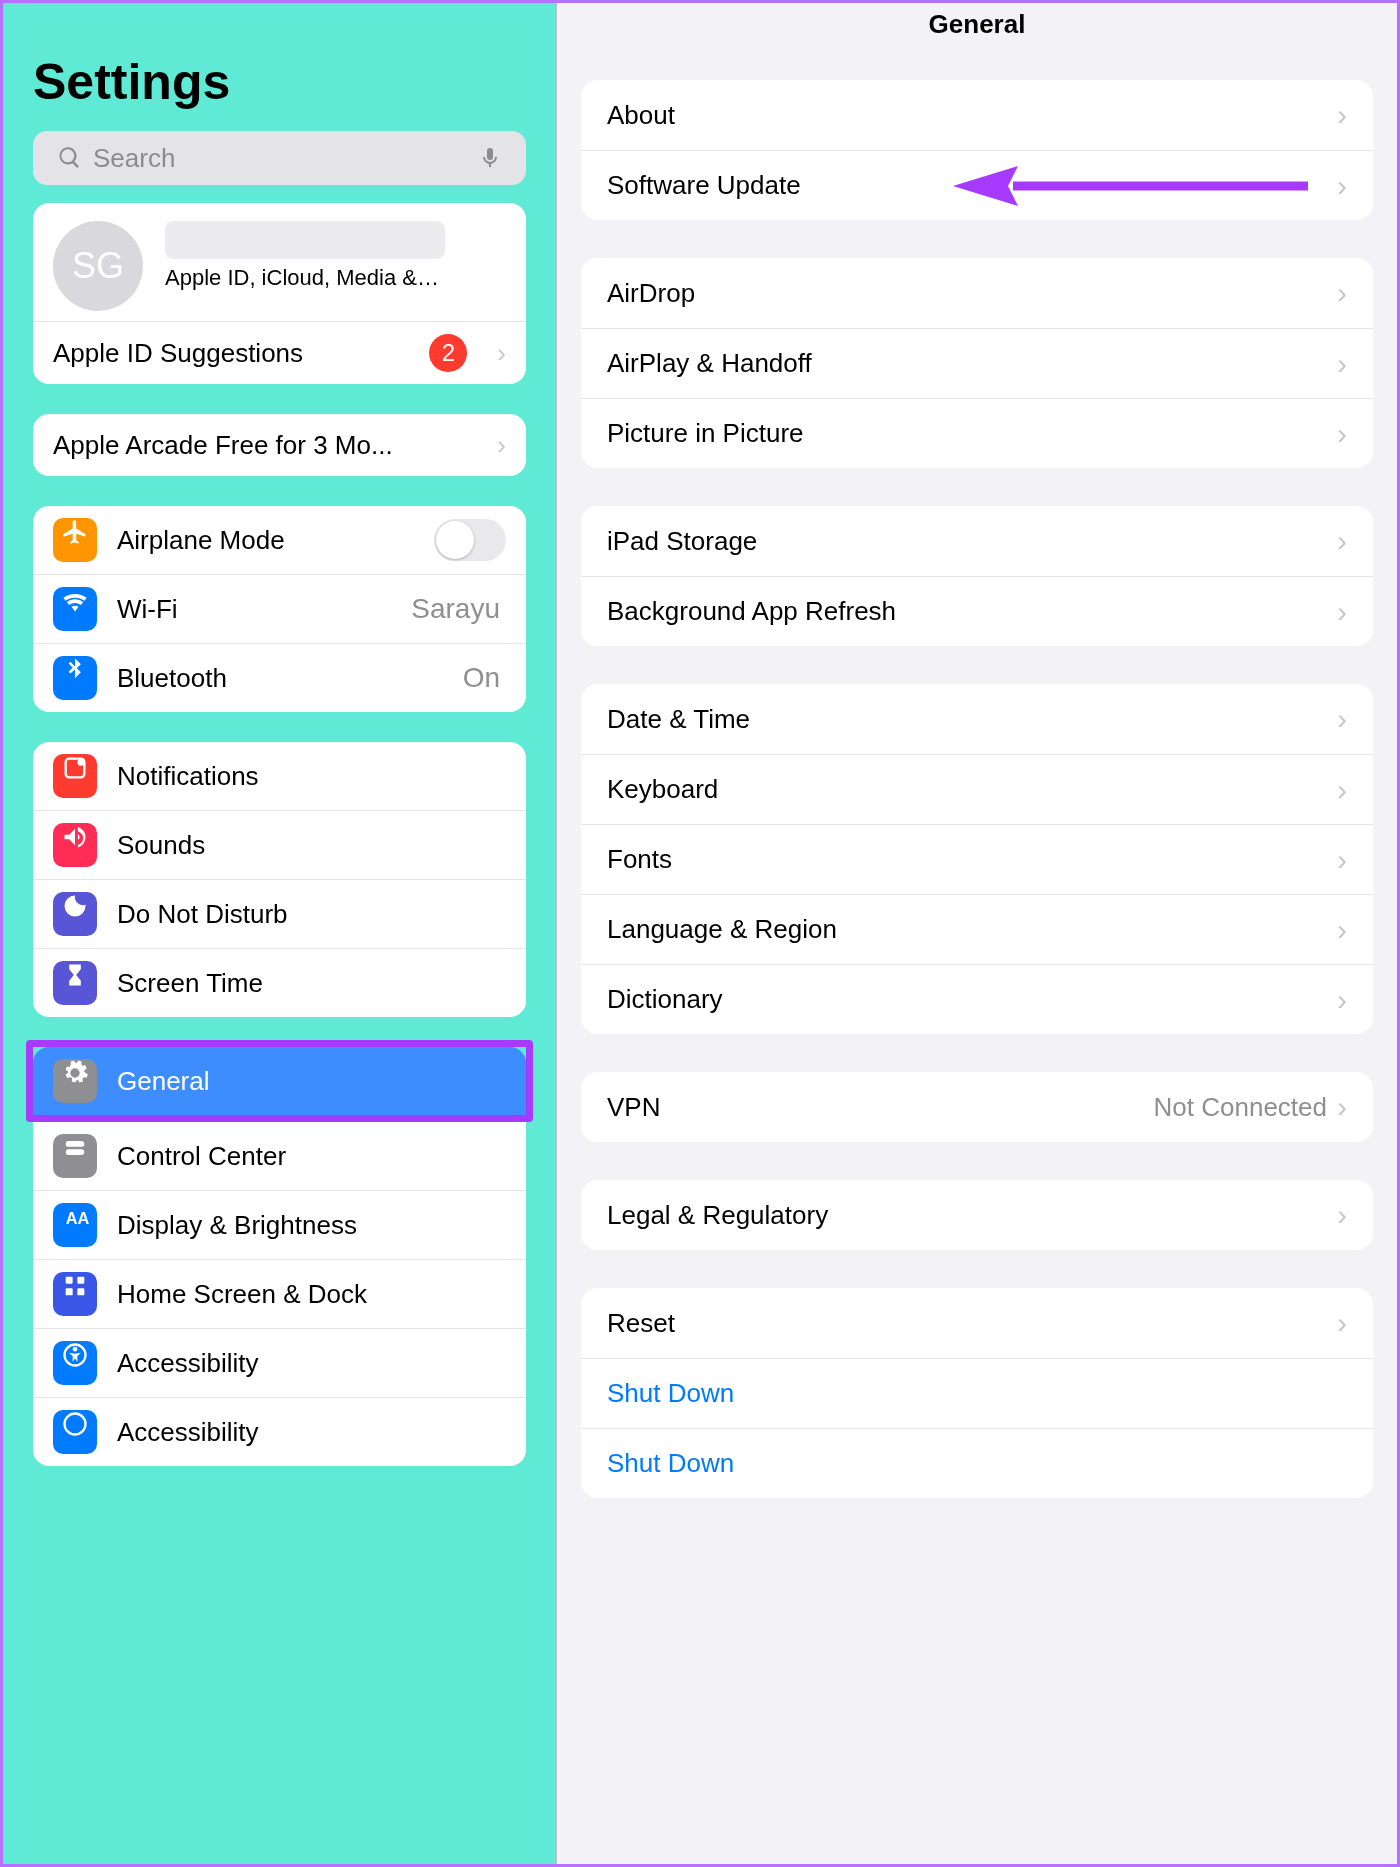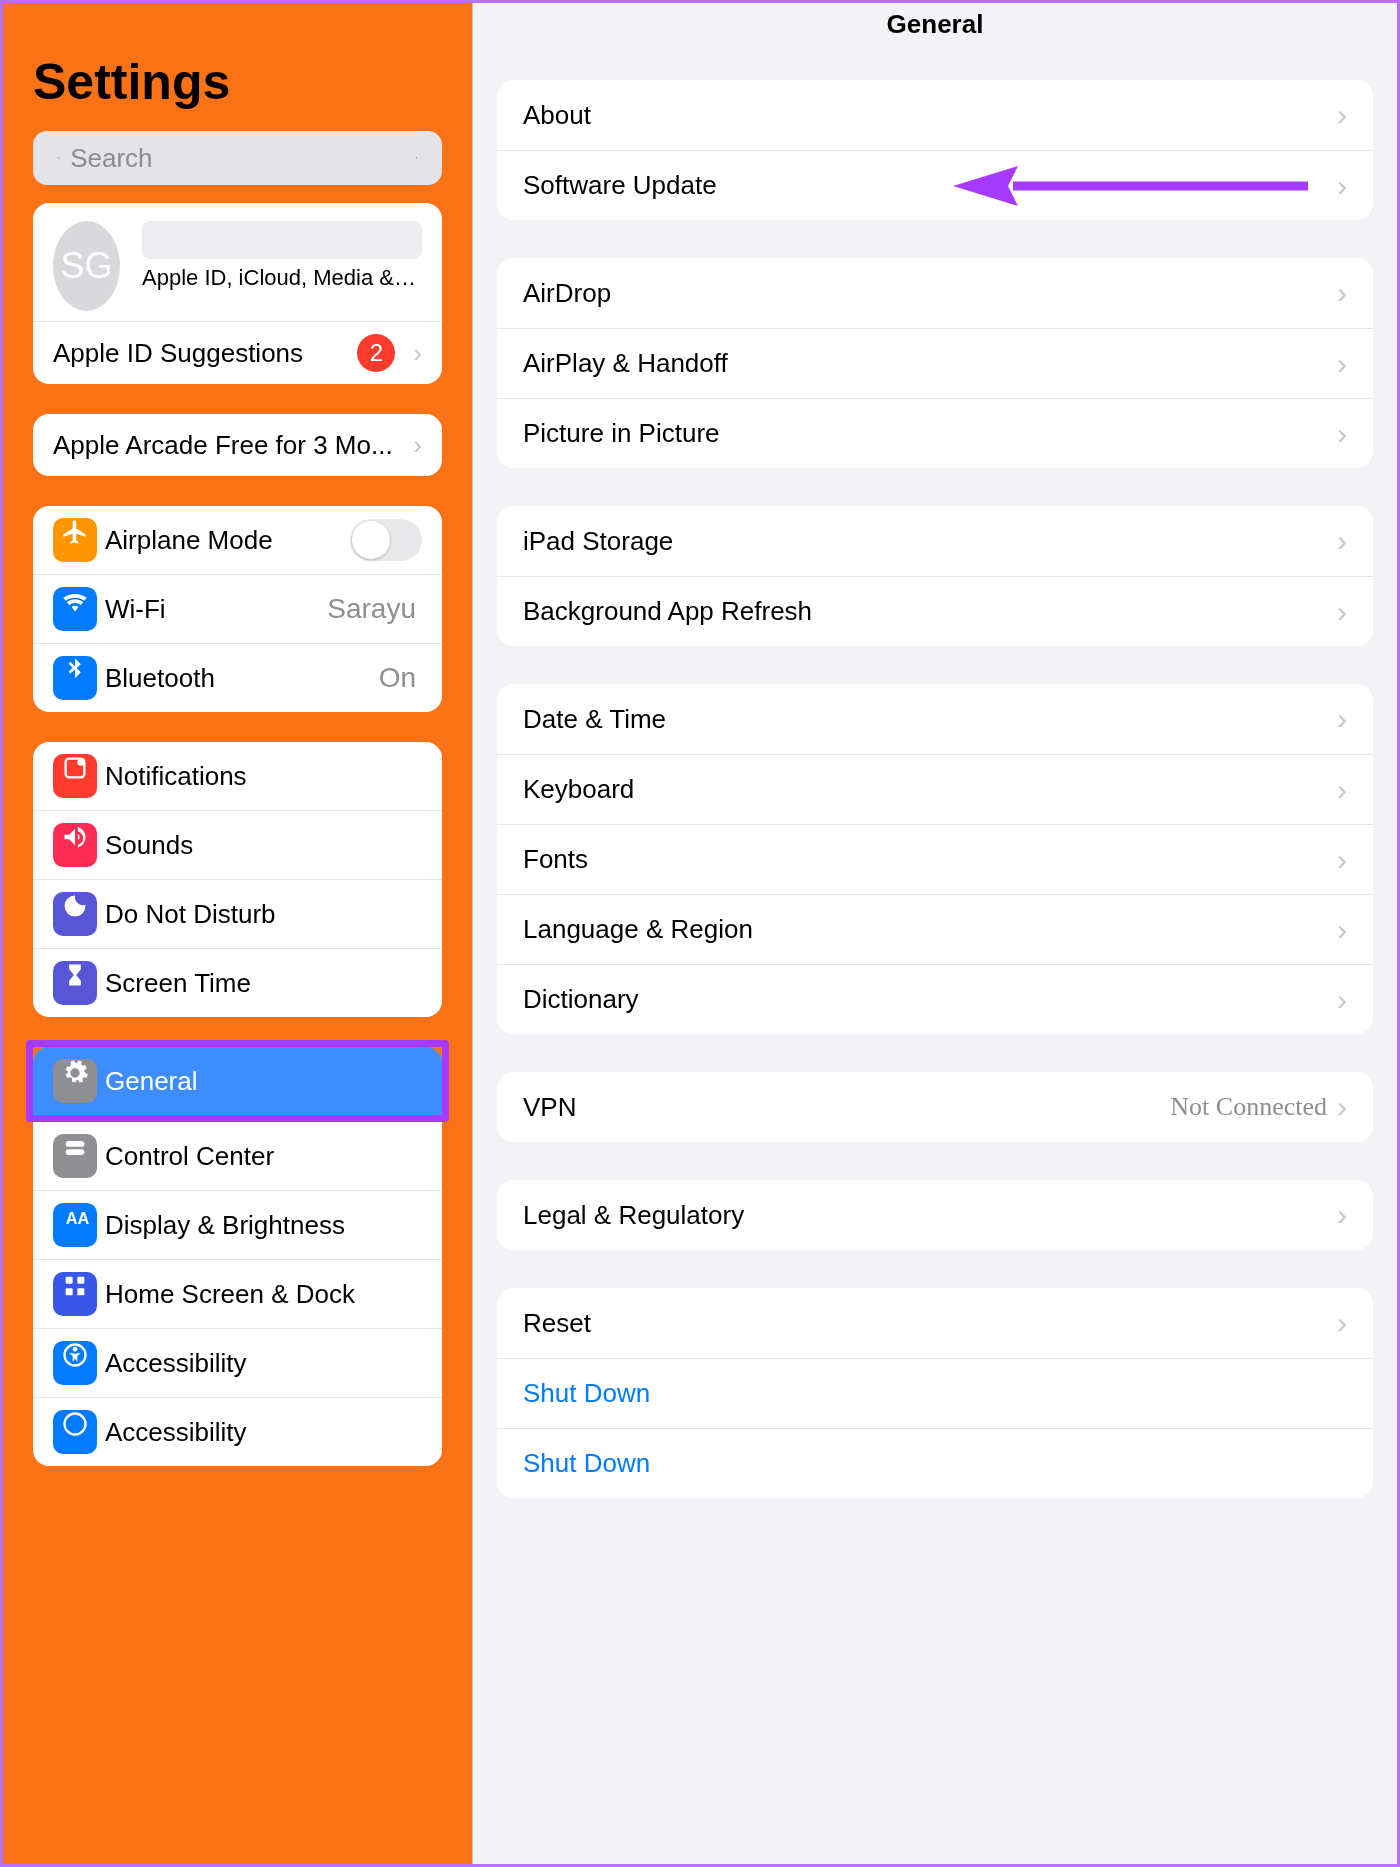--- a/index.html
+++ b/index.html
@@ -7,24 +7,24 @@
     font-family: -apple-system, "Helvetica Neue", Helvetica, Arial, sans-serif;
     background: #f2f2f7;
     width: 1400px;
     height: 1867px;
     overflow: hidden;
     border: 3px solid #b770ff;
     display: flex;
   }
   
   .sidebar {
-    width: 470px;
+    width: 554px;
     height: 100%;
     border-right: 1px solid #c0c0c4;
-    background: #f97316;
+    background: #5eead4;
     display: flex;
     flex-direction: column;
   }
   .settings-title {
     font-size: 50px;
     font-weight: 700;
     color: #000;
     padding: 50px 30px 20px;
   }
   .search-wrap { padding: 0 30px 18px; }
@@ -68,21 +68,21 @@
     width: 280px; height: 38px;
     border-radius: 8px;
     background: #ececef;
     margin-bottom: 6px;
   }
   .profile-sub { font-size: 22px; color: #000; }
   .row {
     display: flex; align-items: center;
     min-height: 62px;
     padding: 12px 20px;
-    gap: 8px;
+    gap: 20px;
     border-top: 1px solid #e5e5e9;
   }
   .group .row:first-child { border-top: none; }
   .row .iconbox {
     width: 44px; height: 44px;
     border-radius: 10px;
     display: flex; align-items: flex-start; justify-content: center;
     flex-shrink: 0;
   }
   .row .label { font-size: 26px; color: #000; flex: 1; }
@@ -133,21 +133,21 @@
   .mrow {
     display: flex; align-items: center;
     min-height: 70px;
     padding: 0 26px;
     border-top: 1px solid #e5e5e9;
     position: relative;
   }
   .mgroup { background:#fff; border-radius:16px; margin-bottom: 38px; overflow:hidden;}
   .mgroup .mrow:first-child { border-top: none; }
   .mrow .mlabel { font-size: 26px; color: #000; flex: 1; }
-  .mrow .mvalue { font-size: 26px; color: #8e8e93; margin-right: 10px; font-family: Liberation Serif, serif;}
+  .mrow .mvalue { font-size: 26px; color: #8e8e93; margin-right: 10px;}
   .mrow .chevron { color: #c7c7cc; font-size: 30px; }
   .mrow .mlabel.blue { color: #007aff; }
   .arrow-annotation {
     position: absolute;
     right: 60px; top: 50%;
     transform: translateY(-50%);
     pointer-events: none;
   }
   
   .ic-orange { background:#ff9500; }

